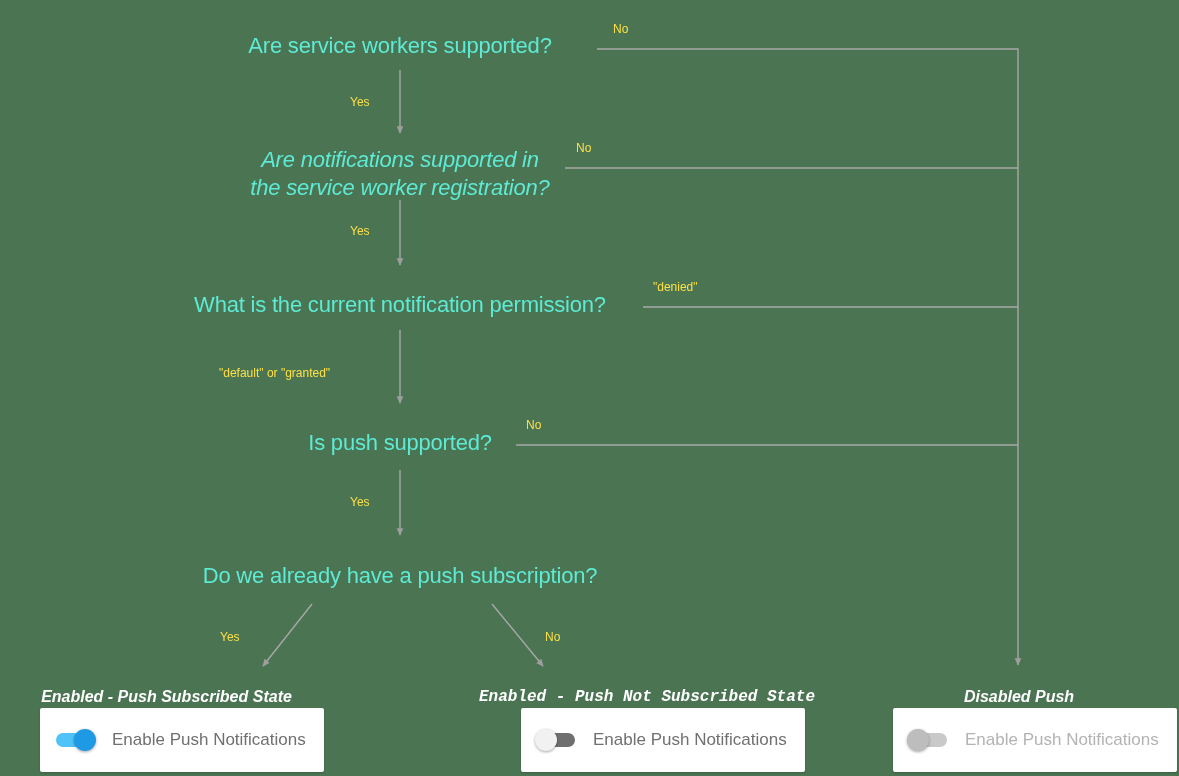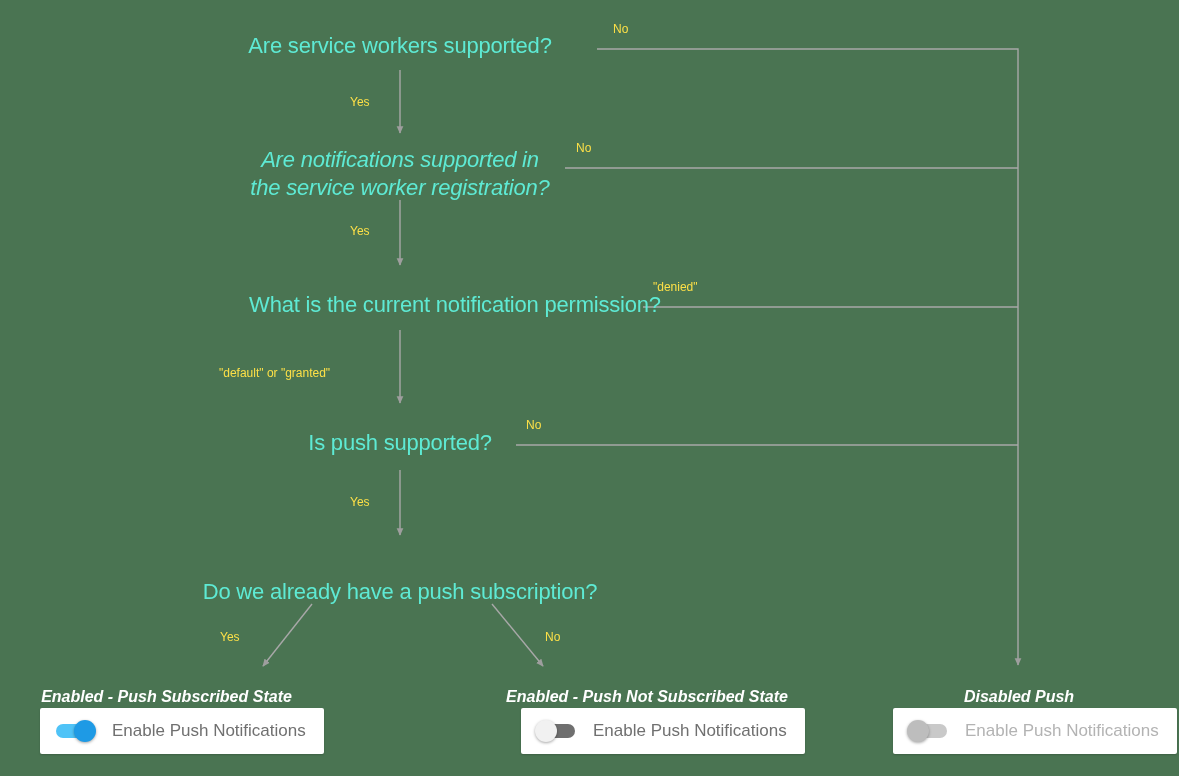--- a/index.html
+++ b/index.html
@@ -56,21 +56,21 @@
     white-space: nowrap;
     text-align: center;
   }
   .toggle-card {
     position: absolute;
     background: #ffffff;
     display: flex;
     align-items: center;
     box-sizing: border-box;
     padding: 0 18px 0 14px;
-    height: 46px;
+    height: 64px;
     border-radius: 2px;
     box-shadow: 0 1px 2px rgba(0,0,0,0.18);
   }
   .switch {
     position: relative;
     width: 44px;
     height: 22px;
     flex: 0 0 auto;
     margin-right: 14px;
   }
@@ -129,25 +129,25 @@
     <line x1="492" y1="604" x2="543" y2="666" stroke="#a8a8a8" stroke-width="1.4" marker-end="url(#arrow)"></line>
   </svg>
 
   <div class="node" style="left:0; top:32px; width:800px;">Are service workers supported?</div>
 
   <div class="node two-line" style="left:0; top:146px; width:800px;font-style:italic;">
     <div>Are notifications supported in</div>
     <div>the service worker registration?</div>
   </div>
 
-  <div class="node" style="left:15px; top:291px; width:800px;padding-left:40px;">What is the current notification permission?</div>
+  <div class="node" style="left:0; top:291px; width:800px;">What is the current notification permission?</div>
 
   <div class="node" style="left:0; top:429px; width:800px;">Is push supported?</div>
 
-  <div class="node" style="left:0; top:578px; width:800px;">Do we already have a push subscription?</div>
+  <div class="node" style="left:0; top:562px; width:800px;">Do we already have a push subscription?</div>
 
   <div class="edge-label" style="left:350px; top:95px;">Yes</div>
   <div class="edge-label" style="left:613px; top:22px;">No</div>
 
   <div class="edge-label" style="left:350px; top:224px;">Yes</div>
   <div class="edge-label" style="left:576px; top:141px;">No</div>
 
   <div class="edge-label" style="left:219px; top:366px;">"default" or "granted"</div>
   <div class="edge-label" style="left:653px; top:280px;">"denied"</div>
 
@@ -159,21 +159,21 @@
 
   <div class="state-label" style="left:0; top:688px; width:333px;">Enabled - Push Subscribed State</div>
   <div class="toggle-card" style="left:40px; top:708px;">
     <span class="switch on">
       <span class="track"></span>
       <span class="knob"></span>
     </span>
     <span class="toggle-text">Enable Push Notifications</span>
   </div>
 
-  <div class="state-label" style="left:460px; top:688px; width:374px;">Enabled - Push Not Subscribed State</div>
+  <div class="state-label" style="left:460px; top:688px; width:374px;font-family:Liberation Mono, monospace;">Enabled - Push Not Subscribed State</div>
   <div class="toggle-card" style="left:521px; top:708px;">
     <span class="switch off">
       <span class="track"></span>
       <span class="knob"></span>
     </span>
     <span class="toggle-text">Enable Push Notifications</span>
   </div>
 
   <div class="state-label" style="left:869px; top:688px; width:300px;">Disabled Push</div>
   <div class="toggle-card is-disabled" style="left:893px; top:708px;">

